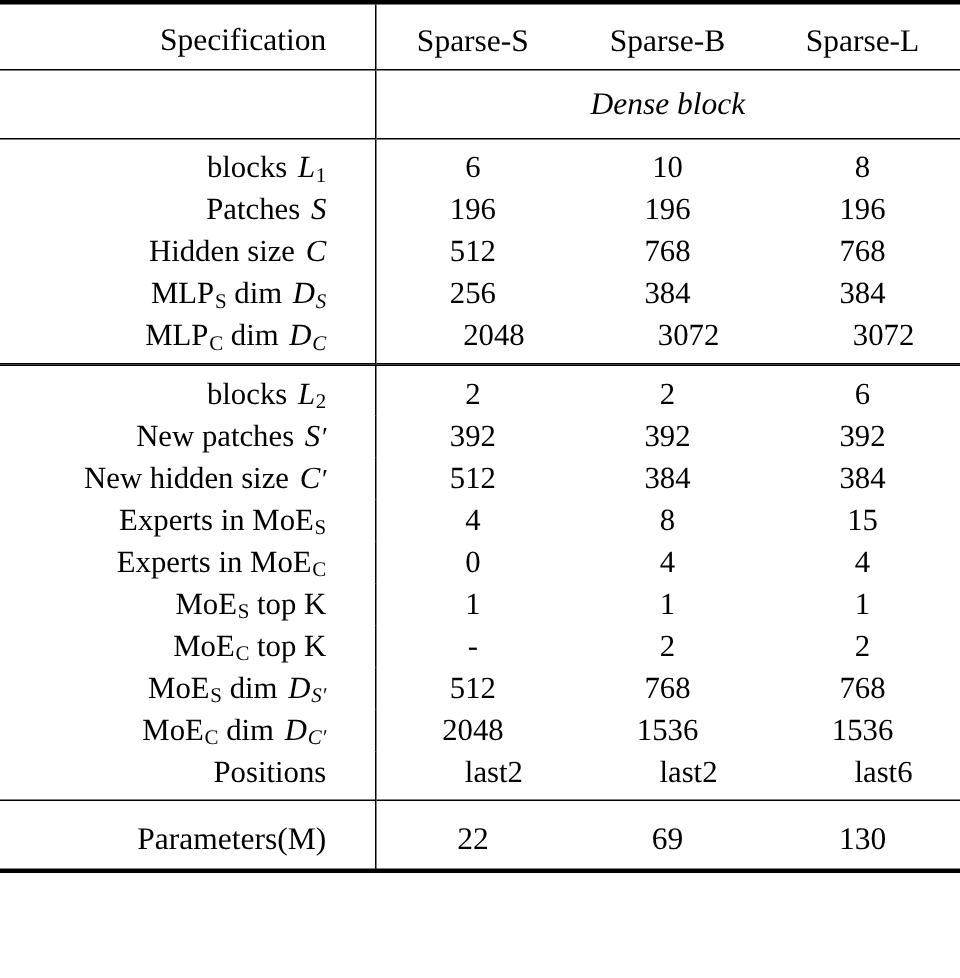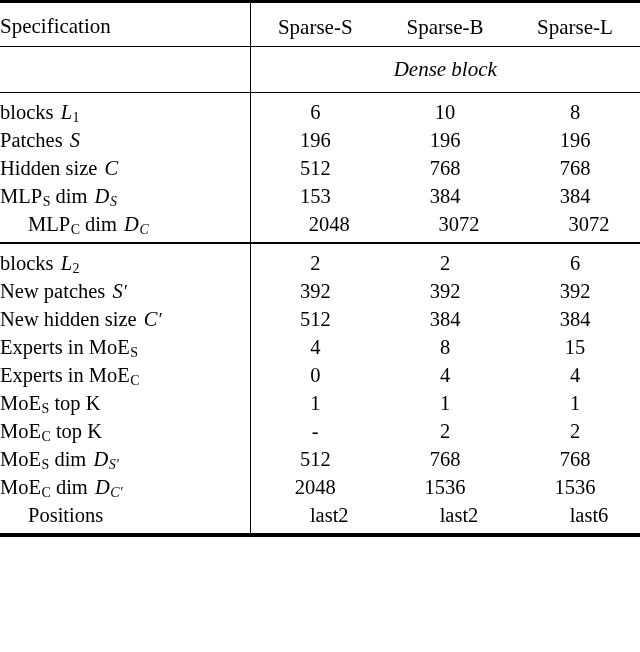--- a/index.html
+++ b/index.html
@@ -43,21 +43,21 @@
     font-weight: normal;
     line-height: 1;
     height: 28px;
   }
 
   
   td.spec-cell, th.spec-cell {
     border-right: 1.6px solid #000;
     padding-right: 32px;
     box-sizing: border-box;
-    text-align: left;
+    text-align: right;
   }
 
   
   td.banner {
     height: 46px;
     font-style: italic;
   }
 
   .rule-row td {
     height: 0;
@@ -169,21 +169,21 @@
       </td>
       <td>512</td>
       <td>768</td>
       <td>768</td>
     </tr>
 
     <tr>
       <td class="spec-cell">
         <span class="nowrap"><span class="mup">MLP</span><sub class="msub-up">S</sub>&nbsp;<span>dim</span>&nbsp;<span class="mi">D</span><sub class="msub">S</sub></span>
       </td>
-      <td>153</td>
+      <td>256</td>
       <td>384</td>
       <td>384</td>
     </tr>
 
     <tr class="pad-before">
       <td class="spec-cell">
         <span class="nowrap"><span class="mup">MLP</span><sub class="msub-up">C</sub>&nbsp;<span>dim</span>&nbsp;<span class="mi">D</span><sub class="msub">C</sub></span>
       </td>
       <td>2048</td>
       <td>3072</td>
@@ -284,20 +284,26 @@
       <td class="spec-cell">Positions</td>
       <td>last2</td>
       <td>last2</td>
       <td>last6</td>
     </tr>
 
     <tr class="rule-row thin">
       <td colspan="4"></td>
     </tr>
 
+    <tr class="total-row pad-after">
+      <td class="spec-cell">Parameters(M)</td>
+      <td>22</td>
+      <td>69</td>
+      <td>130</td>
+    </tr>
 
     <tr class="rule-row thick">
       <td colspan="4"></td>
     </tr>
 
   </tbody>
 </table>
 </div>
 
 </body></html>

